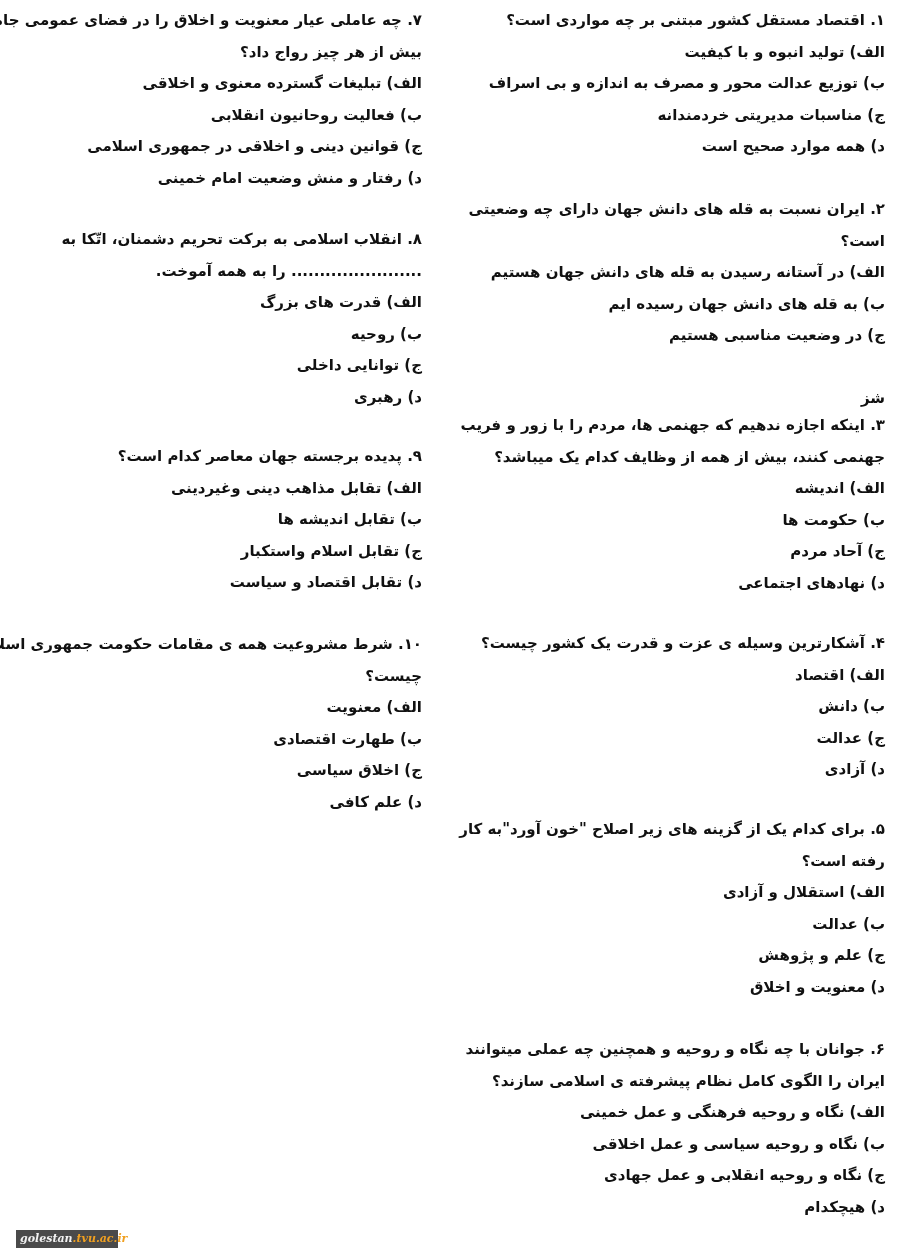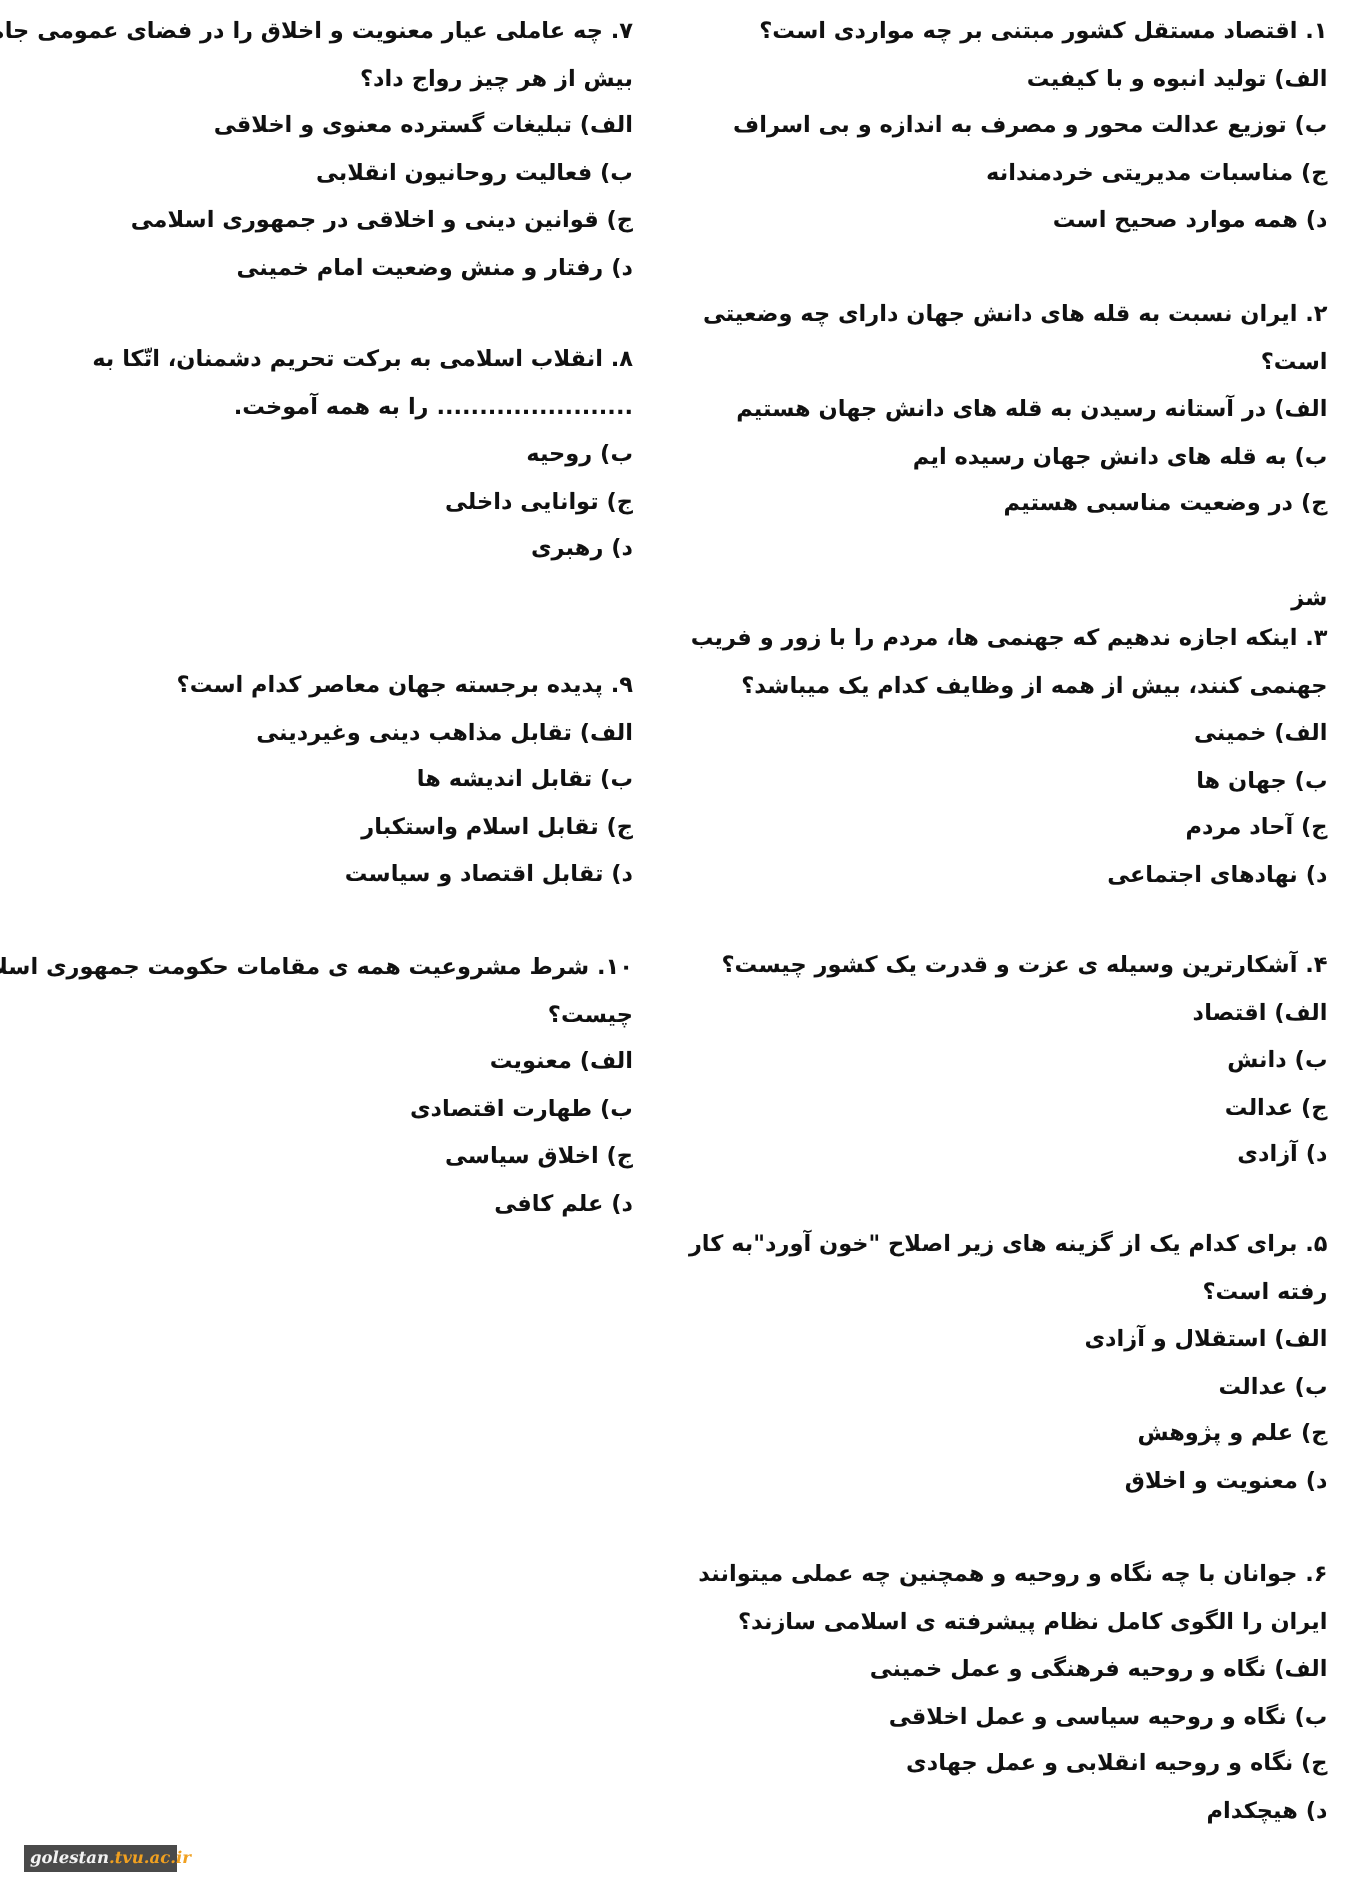--- a/index.html
+++ b/index.html
@@ -90,22 +90,22 @@
       <p class="opt">الف) در آستانه رسیدن به قله های دانش جهان هستیم</p>
       <p class="opt">ب) به قله های دانش جهان رسیده ایم</p>
       <p class="opt">ج) در وضعیت مناسبی هستیم</p>
     </div>
 
     <div class="stray" style="top:383px; right:0">شز</div>
 
     <div class="question" style="top:410px">
       <p class="q-line"><span>۳.</span> <span>اینکه اجازه ندهیم که جهنمی ها، مردم را با زور و فریب</span></p>
       <p class="q-line">جهنمی کنند، بیش از همه از وظایف کدام یک میباشد؟</p>
-      <p class="opt">الف) خمینی</p>
-      <p class="opt">ب) جهان ها</p>
+      <p class="opt">الف) اندیشه</p>
+      <p class="opt">ب) حکومت ها</p>
       <p class="opt">ج) آحاد مردم</p>
       <p class="opt">د) نهادهای اجتماعی</p>
     </div>
 
     <div class="question" style="top:628px">
       <p class="q-line"><span>۴.</span> <span>آشکارترین وسیله ی عزت و قدرت یک کشور چیست؟</span></p>
       <p class="opt">الف) اقتصاد</p>
       <p class="opt">ب) دانش</p>
       <p class="opt">ج) عدالت</p>
       <p class="opt">د) آزادی</p>
@@ -137,20 +137,21 @@
       <p class="q-line">بیش از هر چیز رواج داد؟</p>
       <p class="opt">الف) تبلیغات گسترده معنوی و اخلاقی</p>
       <p class="opt">ب) فعالیت روحانیون انقلابی</p>
       <p class="opt">ج) قوانین دینی و اخلاقی در جمهوری اسلامی</p>
       <p class="opt">د) رفتار و منش وضعیت امام خمینی</p>
     </div>
 
     <div class="question" style="top:224px">
       <p class="q-line"><span>۸.</span> <span>انقلاب اسلامی به برکت تحریم دشمنان، اتّکا به</span></p>
       <p class="q-line">....................... را به همه آموخت.</p>
+      <p class="opt">الف) قدرت های بزرگ</p>
       <p class="opt">ب) روحیه</p>
       <p class="opt">ج) توانایی داخلی</p>
       <p class="opt">د) رهبری</p>
     </div>
 
     <div class="question" style="top:441px">
       <p class="q-line"><span>۹.</span> <span>پدیده برجسته جهان معاصر کدام است؟</span></p>
       <p class="opt">الف) تقابل مذاهب دینی وغیردینی</p>
       <p class="opt">ب) تقابل اندیشه ها</p>
       <p class="opt">ج) تقابل اسلام واستکبار</p>

